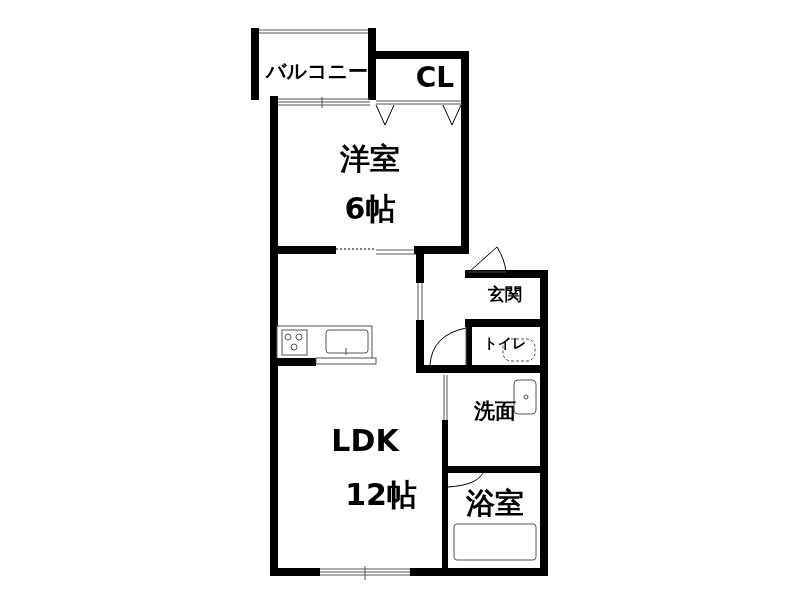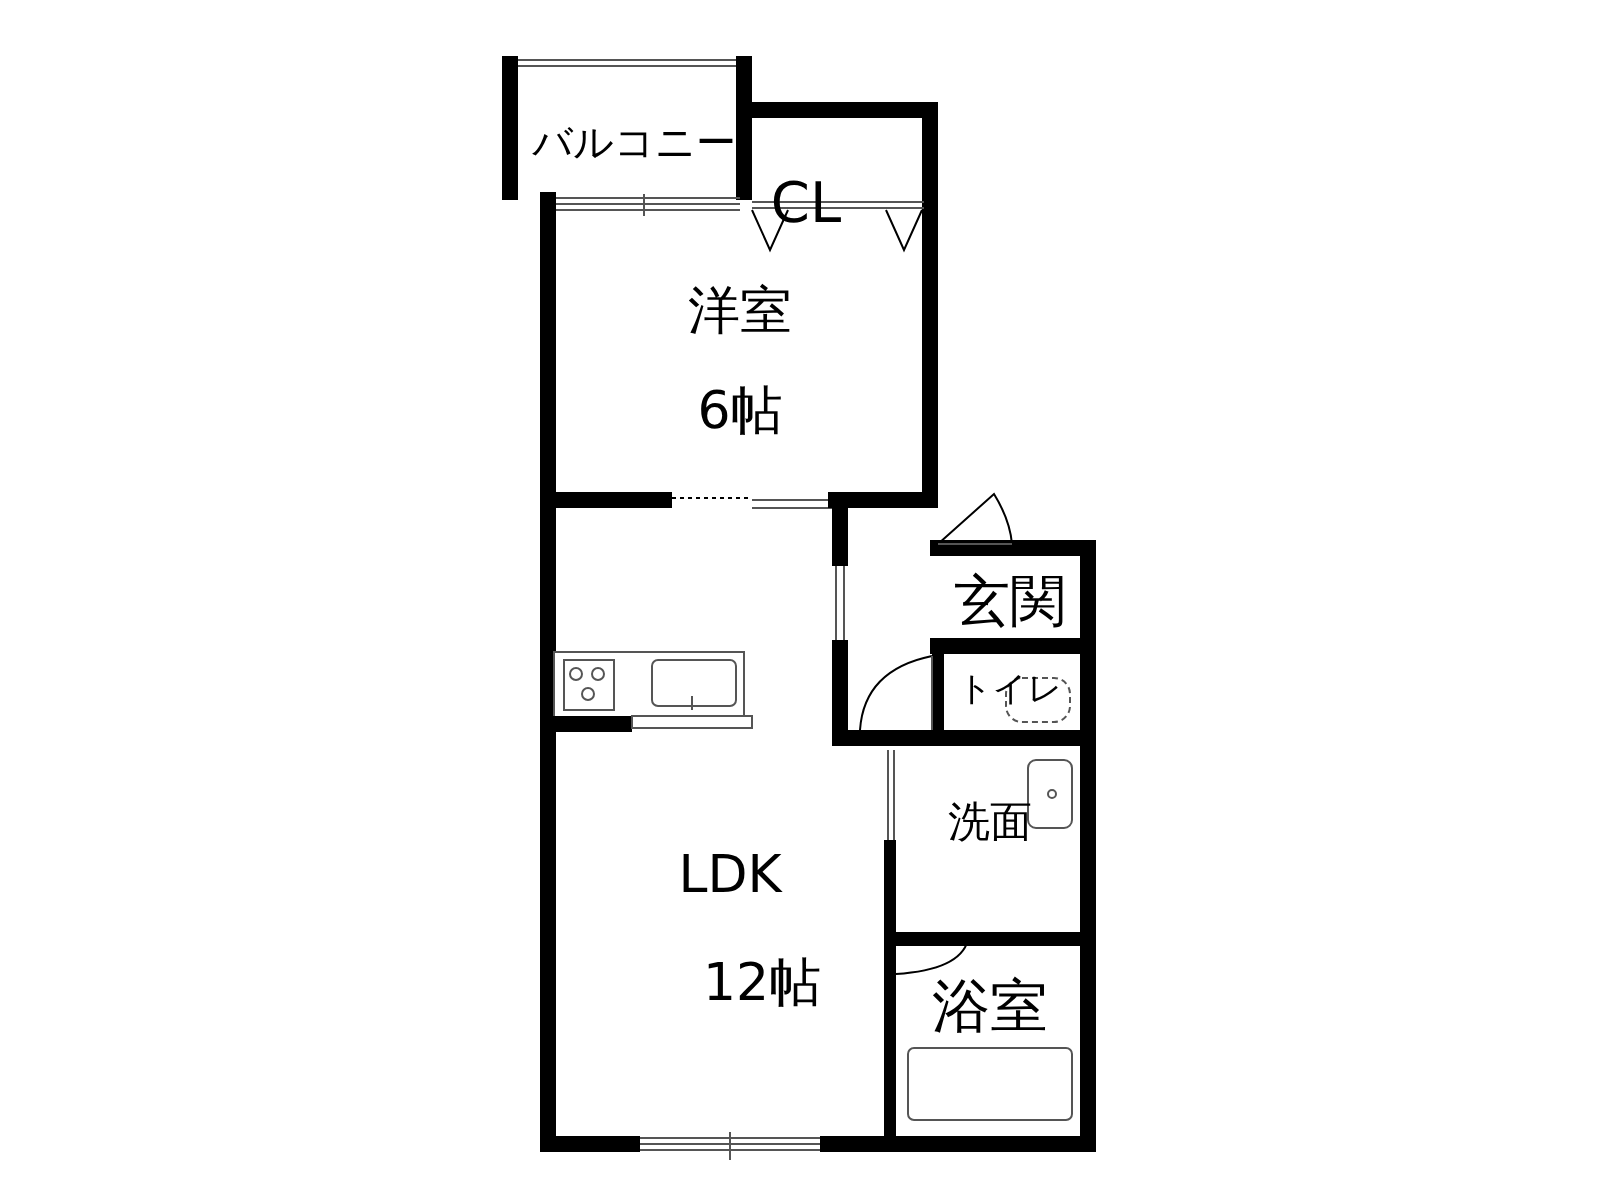--- a/index.html
+++ b/index.html
@@ -1,20 +1,20 @@
 <!DOCTYPE html>
 <html><head>
   <meta charset="utf-8">
   <style>
     html, body { margin: 0; padding: 0; background: #ffffff; }
     body { width: 800px; height: 600px; position: relative; overflow: hidden; font-family: "DejaVu Sans", sans-serif; }
     .plan { position: absolute; left: 0; top: 0; width: 800px; height: 600px; }
-    .label { position: absolute; color: #000; text-align: center; line-height: 1.12; white-space: nowrap; }
-    .room-name { font-size: 26px; }
-    .room-small { font-size: 28px; }
+    .label { position: absolute; color: #000; text-align: center; line-height: 1.12; white-space: nowrap; font-weight: bold; }
+    .room-name { font-size: 30px; }
+    .room-small { font-size: 17px; }
     .room-tiny { font-size: 19px; }
   </style>
 </head>
 <body>
 
 <svg class="plan" viewBox="0 0 800 600" xmlns="http://www.w3.org/2000/svg">
 
   <g>
     <line x1="256" y1="30" x2="373" y2="30" stroke="#555" stroke-width="1"></line>
     <line x1="256" y1="33" x2="373" y2="33" stroke="#555" stroke-width="1"></line>
@@ -101,28 +101,28 @@
     <rect x="270" y="568" width="50" height="8" fill="#000"></rect>
     <line x1="320" y1="569" x2="410" y2="569" stroke="#555"></line>
     <line x1="320" y1="572" x2="410" y2="572" stroke="#555"></line>
     <line x1="320" y1="575" x2="410" y2="575" stroke="#555"></line>
     <line x1="365" y1="566" x2="365" y2="580" stroke="#555"></line>
     <rect x="410" y="568" width="138" height="8" fill="#000"></rect>
   </g>
 </svg>
 
 <div class="label room-small" style="left:262px; top:60px; width:110px; font-size:20px;">バルコニー</div>
-<div class="label room-name" style="left:360px; top:62px; width:86px; font-size:28px;margin-top:24px;">CL</div>
+<div class="label room-name" style="left:392px; top:62px; width:86px; font-size:28px;">CL</div>
 
 <div>
   <div class="label room-name" style="left:310px; top:142px; width:120px;">洋室</div>
   <div class="label room-name" style="left:310px; top:192px; width:120px;">6帖</div>
 </div>
 
 <div>
   <div class="label room-name" style="left:300px; top:424px; width:130px;">LDK</div>
   <div class="label room-name" style="left:316px; top:478px; width:130px;">12帖</div>
 </div>
 
 <div class="label room-small" style="left:470px; top:285px; width:70px;">玄関</div>
-<div class="label room-tiny" style="left:470px; top:336px; width:70px; font-size:17px;">トイレ</div>
+<div class="label room-tiny" style="left:470px; top:336px; width:70px; font-size:14px;">トイレ</div>
 <div class="label room-name" style="left:450px; top:400px; width:90px; font-size:21px;">洗面</div>
 <div class="label room-name" style="left:450px; top:487px; width:90px; font-size:29px;">浴室</div>
 
 </body></html>

